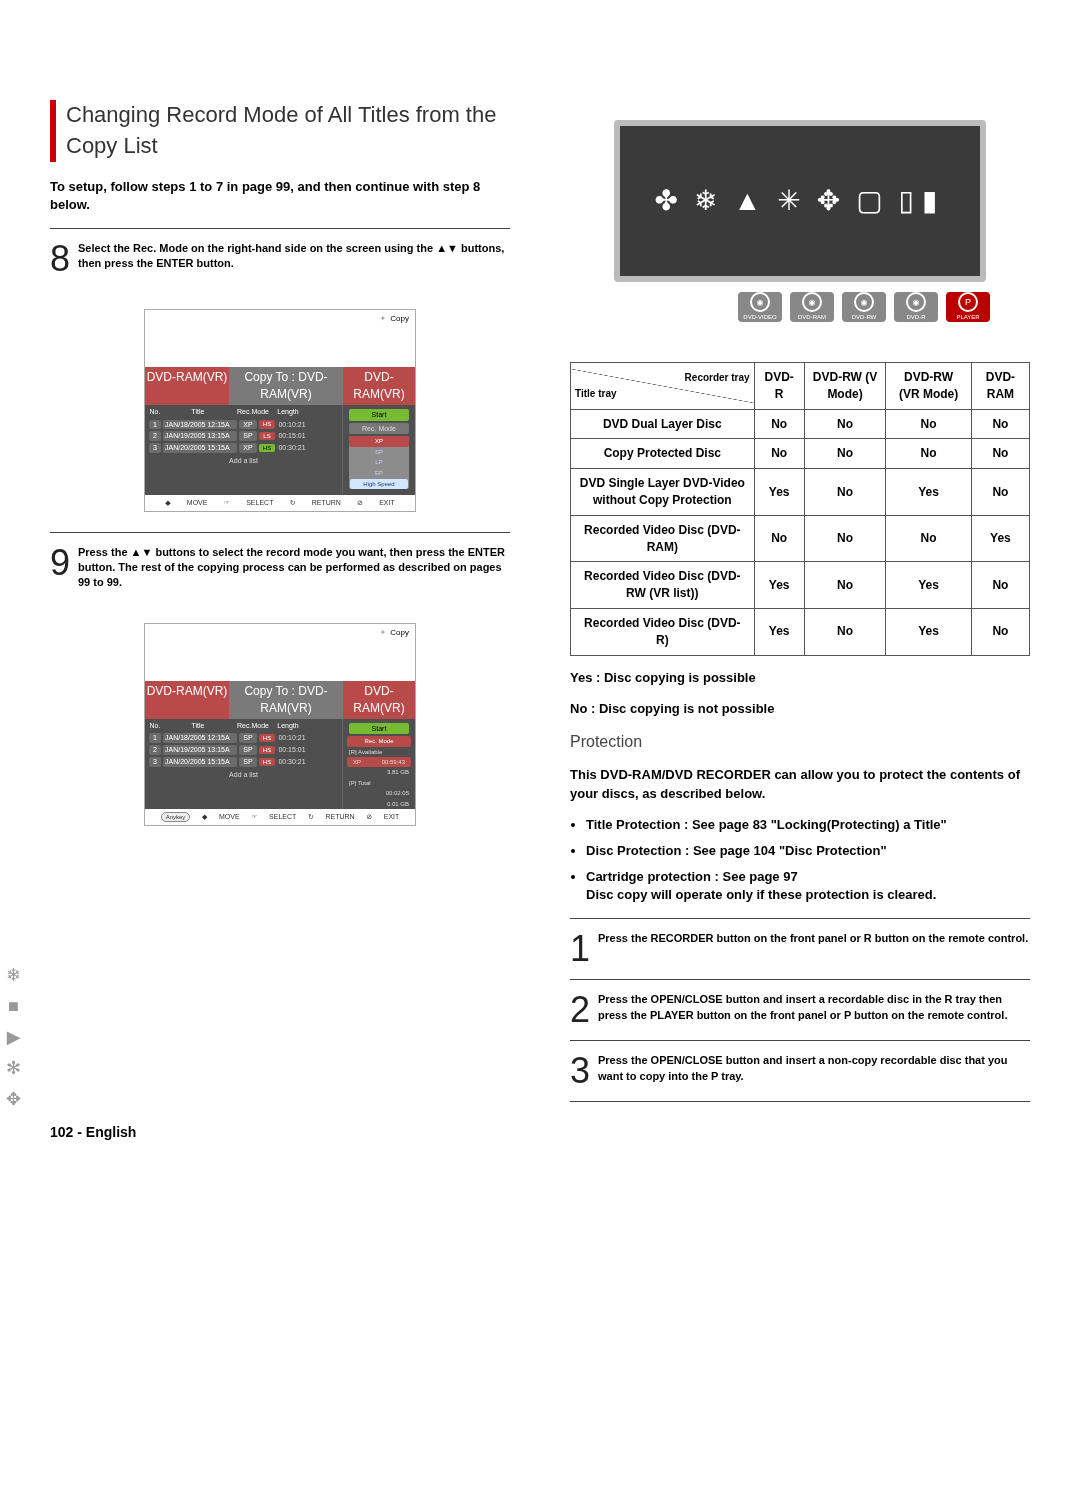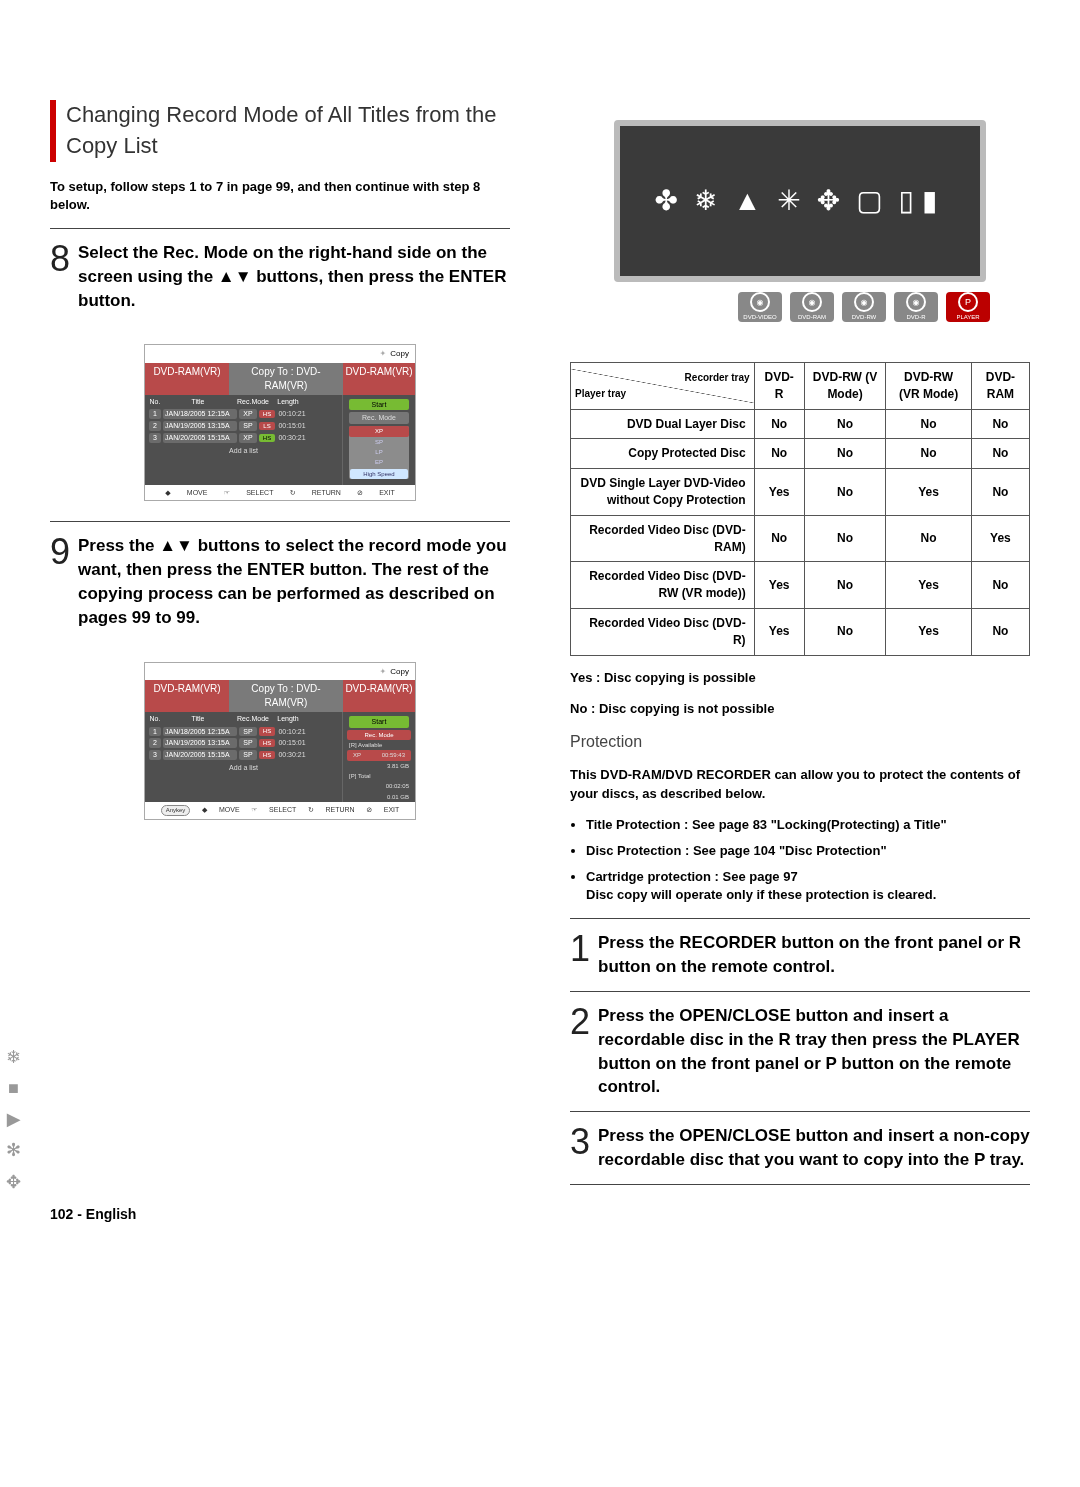--- a/index.html
+++ b/index.html
@@ -48,41 +48,42 @@
   .step-row + .step-row { border-top: 1px solid #444; }
   .sep-top { border-top: 1px solid #444; }
   .step-row .num {
     font-size: 36px;
     font-weight: 400;
     width: 28px;
     line-height: 1;
     flex-shrink: 0;
     color: #222;
   }
-  .step-row .desc { font-size: 17px; font-weight: 700; flex: 1; }
+  .step-row .desc { font-size: 11px; font-weight: 700; flex: 1; }
 
   .ui-screen {
     width: 270px;
     margin: 20px auto;
     border: 1px solid #aaa;
     font-size: 8px;
     background: #fff;
   }
   .ui-hdr {
     background: #fff;
     text-align: right;
     padding: 3px 6px;
     font-size: 8px;
     color: #000;
   }
   .ui-hdr .arrow { color: #aaa; margin-right: 4px; }
   .ui-labelrow {
     display: flex;
-    font-size: 10px;
-    color: #fff;
+    font-size: 12px;
+    color: #fff;
+    margin-top: 40px;
   }
   .ui-labelrow .seg1 { width: 84px; text-align: center; padding: 2px 0; background: #b84a4a; }
   .ui-labelrow .seg2 { flex: 1; text-align: center; padding: 2px 8px; background: #7a7a7a; }
   .ui-labelrow .seg3 { width: 72px; text-align: center; padding: 2px 0; background: #b84a4a; }
   .ui-body {
     display: flex;
     background: #4f4f4f;
     min-height: 90px;
   }
   .ui-list {
@@ -229,21 +230,21 @@
     border-collapse: collapse;
     font-size: 12px;
     font-weight: 700;
   }
   table.spec th, table.spec td {
     border: 1px solid #555;
     padding: 6px 8px;
     text-align: center;
   }
   table.spec th { font-weight: 700; text-align: center; }
-  table.spec td:first-child, table.spec th:first-child { text-align: right; }
+  table.spec td:first-child, table.spec th:first-child { text-align: center; }
   .hdr-diag {
     position: relative;
     height: 34px;
   }
   .hdr-diag::before {
     content: "";
     position: absolute;
     left: 0; right: 0; top: 0; bottom: 0;
     background: linear-gradient(to top right, transparent calc(50% - 0.5px), #555, transparent calc(50% + 0.5px));
   }
@@ -468,21 +469,21 @@
     <div class="heading-bar">
       <div class="bar"></div>
     </div>
 
     <table class="spec">
       <tbody>
           <tr>
         <th style="padding:0">
           <div class="hdr-diag">
             <span class="rt">Recorder tray</span>
-            <span class="bl">Player tray</span>
+            <span class="bl">Title tray</span>
           </div>
         </th>
         <th>DVD-R</th>
         <th>DVD-RW (V Mode)</th>
         <th>DVD-RW (VR Mode)</th>
         <th>DVD-RAM</th>
       </tr>
       <tr>
         <td>DVD Dual Layer Disc</td>
         <td>No</td>
@@ -505,21 +506,21 @@
         <td>No</td>
       </tr>
       <tr>
         <td>Recorded Video Disc (DVD-RAM)</td>
         <td>No</td>
         <td>No</td>
         <td>No</td>
         <td>Yes</td>
       </tr>
       <tr>
-        <td>Recorded Video Disc (DVD-RW (VR mode))</td>
+        <td>Recorded Video Disc (DVD-RW (VR list))</td>
         <td>Yes</td>
         <td>No</td>
         <td>Yes</td>
         <td>No</td>
       </tr>
       <tr>
         <td>Recorded Video Disc (DVD-R)</td>
         <td>Yes</td>
         <td>No</td>
         <td>Yes</td>

